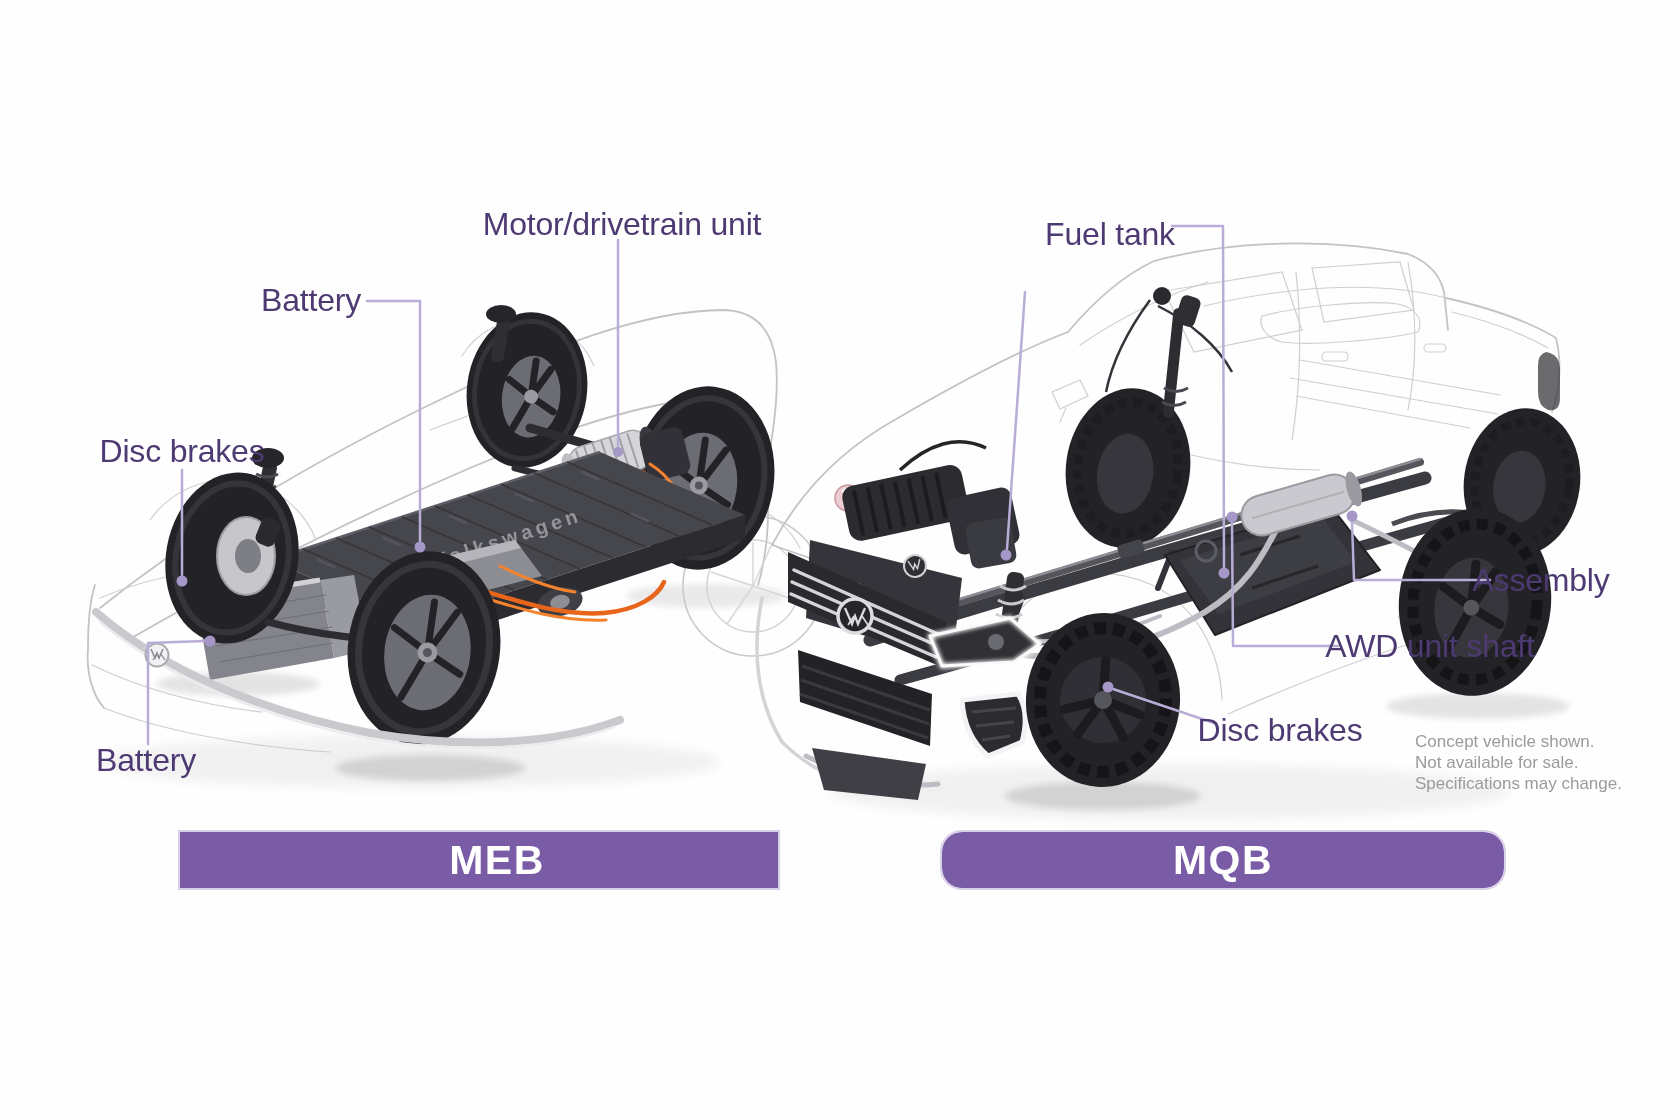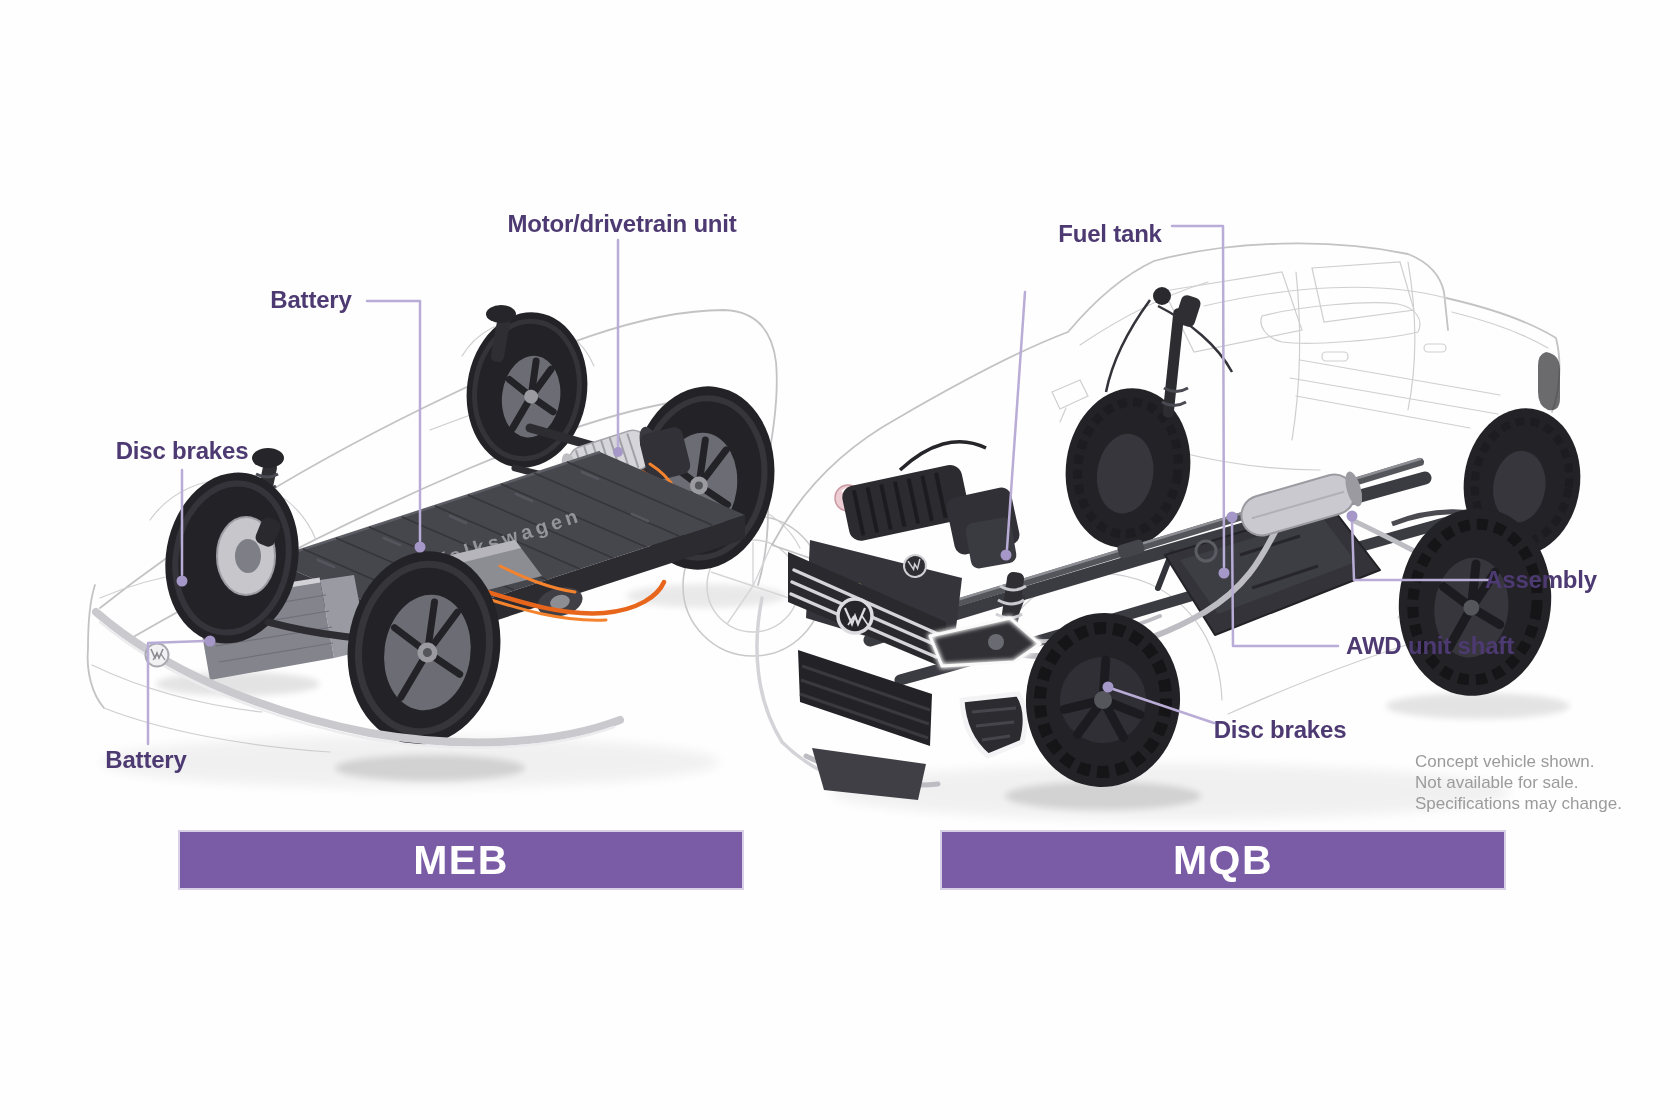--- a/index.html
+++ b/index.html
@@ -10,34 +10,34 @@
     --disclaimer-gray:#9b9b9b;
   }
   html,body{margin:0;padding:0;background:#fff;}
   .stage{
     position:relative;width:1680px;height:1120px;background:#fefefe;
     font-family:"Liberation Sans", sans-serif;overflow:hidden;
   }
   .art{position:absolute;left:0;top:0;}
   .callout{
     position:absolute;transform:translate(-50%,-50%);
-    color:var(--label-purple);font-weight:bold;font-size:24px;
+    color:var(--label-purple);font-weight:normal;font-size:32px;
     letter-spacing:-0.2px;white-space:nowrap;
   }
   .banner{
     position:absolute;top:832px;width:562px;height:56px;
     background:var(--banner-purple);outline:2px solid #d8d0e6;
     display:flex;align-items:center;justify-content:center;
     color:#fff;font-weight:bold;font-size:41px;letter-spacing:1.5px;
   }
-  .banner-meb{left:180px;}
-  .banner-mqb{left:942px;}
+  .banner-meb{left:180px;padding-left:36px;}
+  .banner-mqb{left:942px;border-radius:20px;}
   .disclaimer{
     position:absolute;left:1415px;top:731px;
-    color:var(--disclaimer-gray);font-size:17px;line-height:21px;margin-top:20px;
+    color:var(--disclaimer-gray);font-size:17px;line-height:21px;
   }
   
   .ghost{fill:none;stroke:#c3c3c5;stroke-width:1.8;stroke-linecap:round;}
   .ghost-thin{fill:none;stroke:#cfcfd1;stroke-width:1.2;stroke-linecap:round;}
   .leader{fill:none;stroke:var(--leader);stroke-width:2.5;stroke-linecap:round;stroke-linejoin:round;}
   .leader-dot{fill:var(--leader-dot);}
   .tire{fill:#232327;}
   .rim-light{fill:#6c6c74;}
   .rim-dark{fill:#36363c;}
   .spoke{stroke:#232327;stroke-width:7;stroke-linecap:round;}

